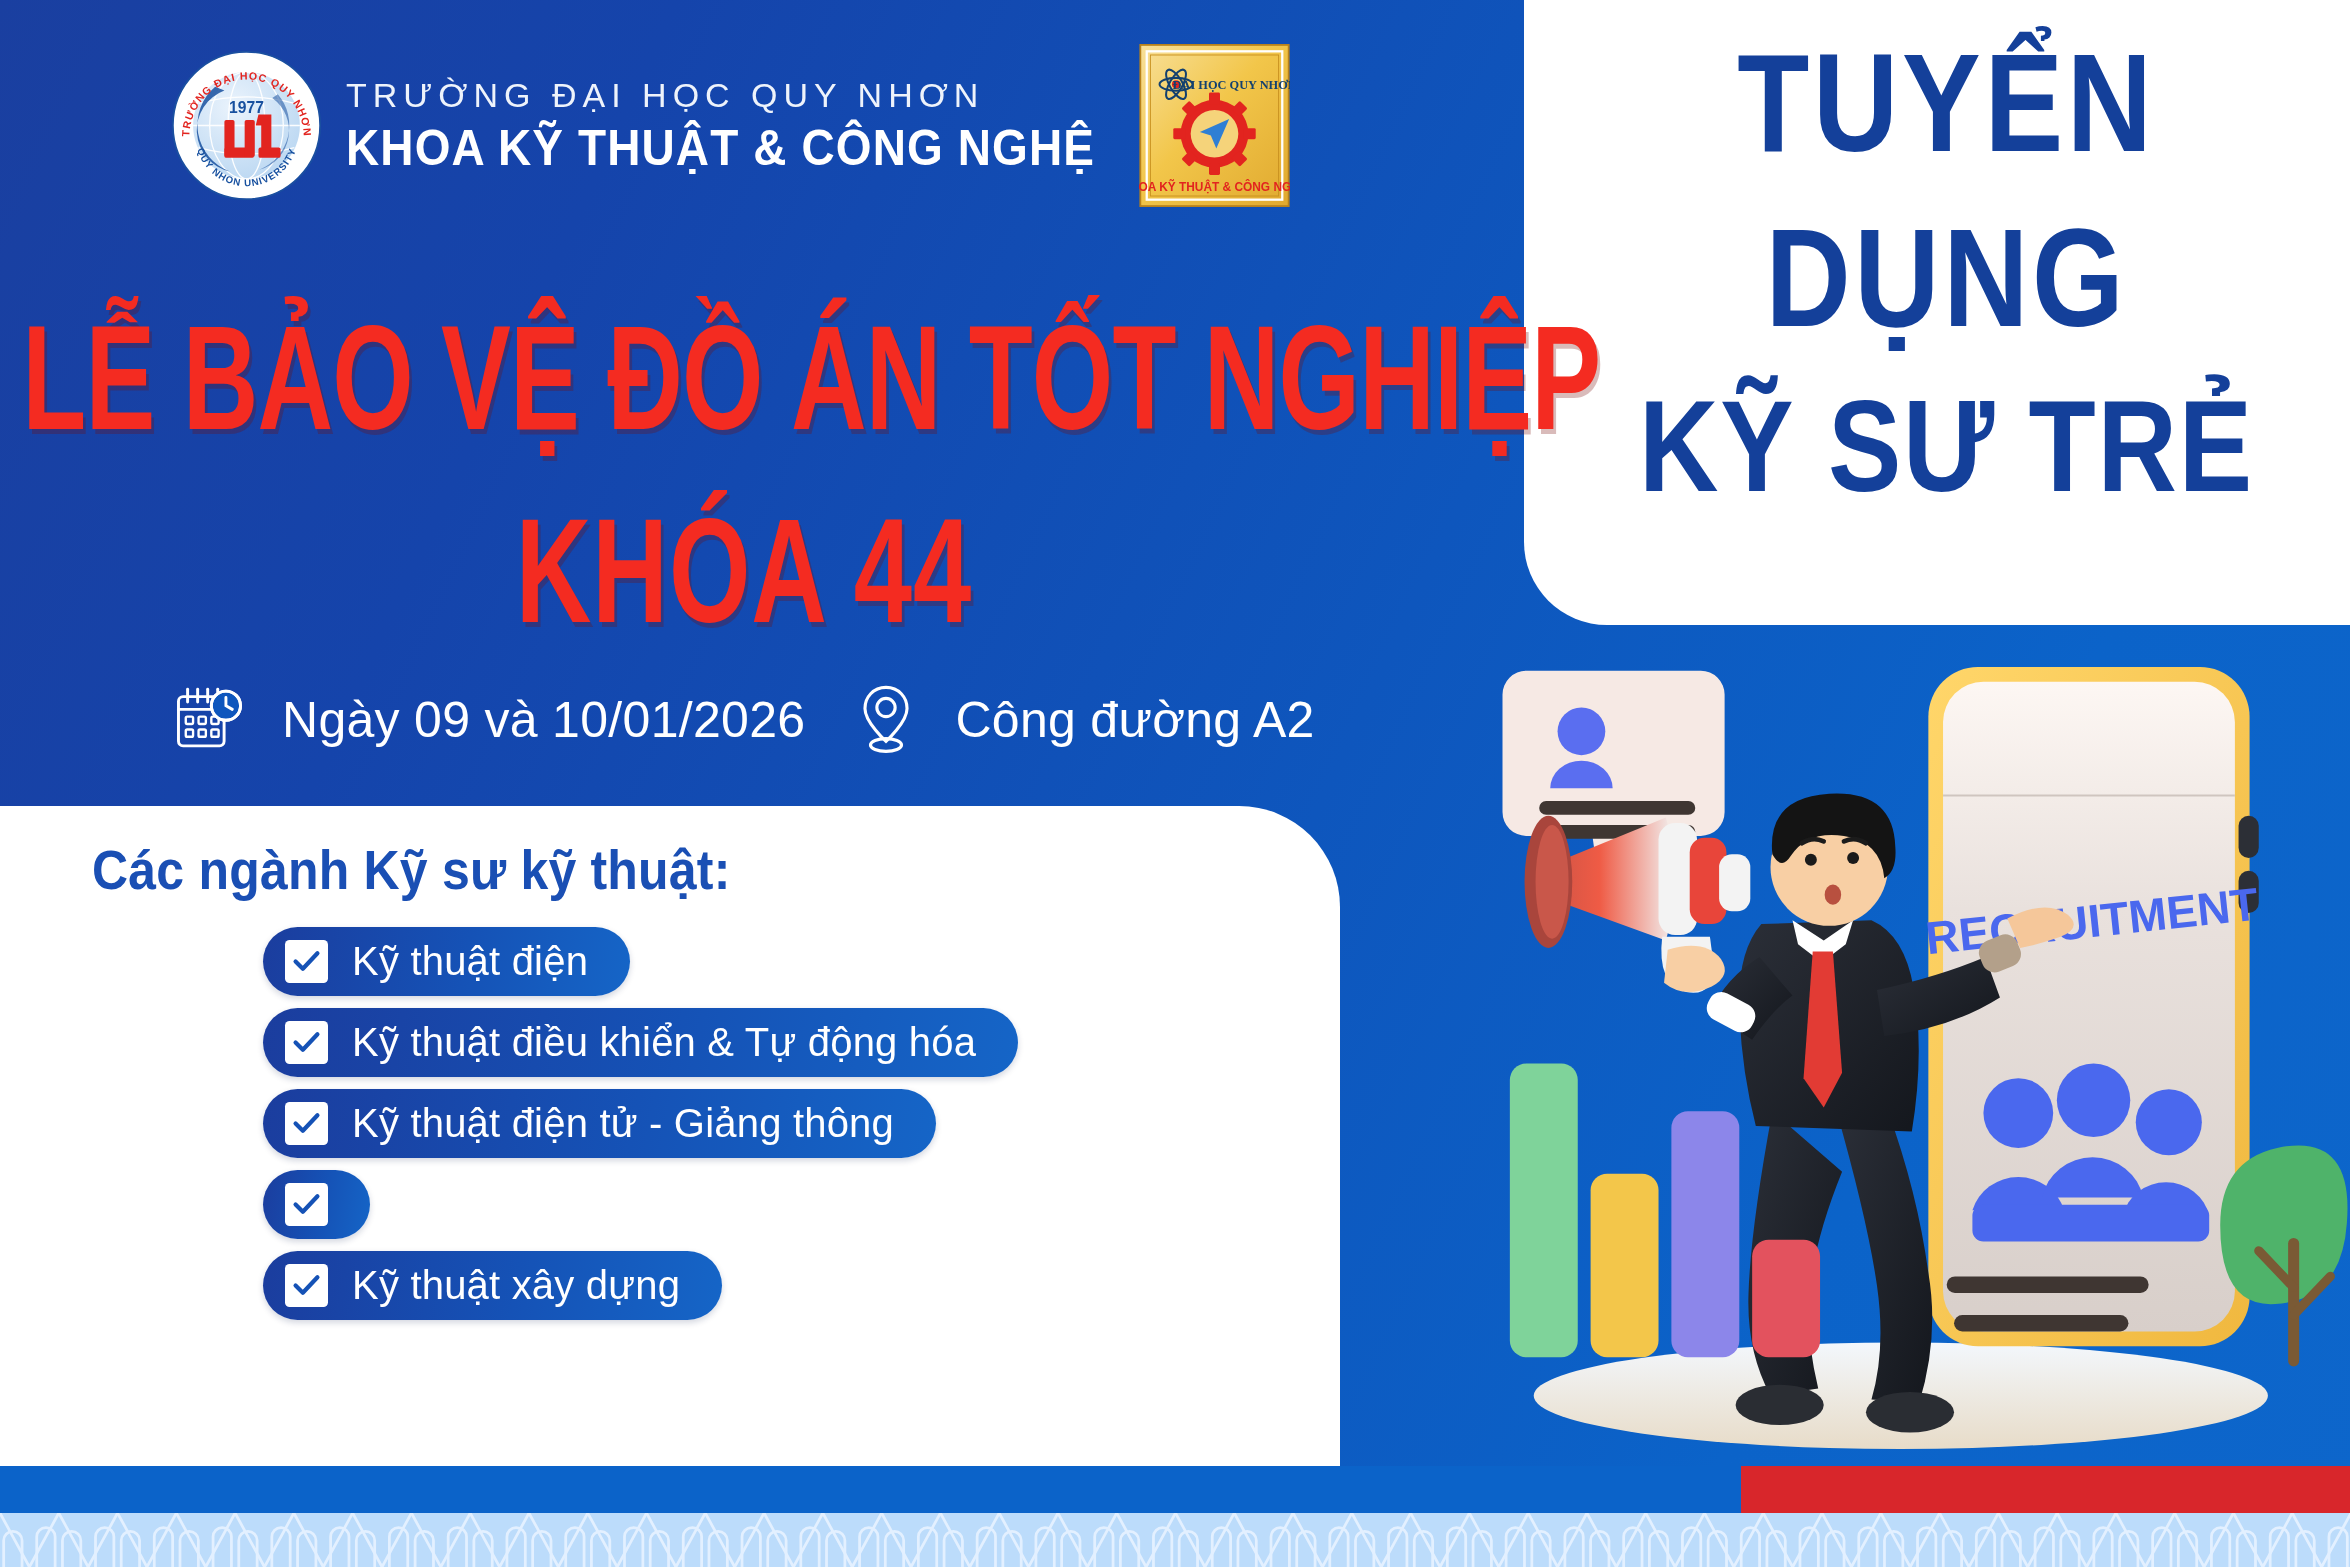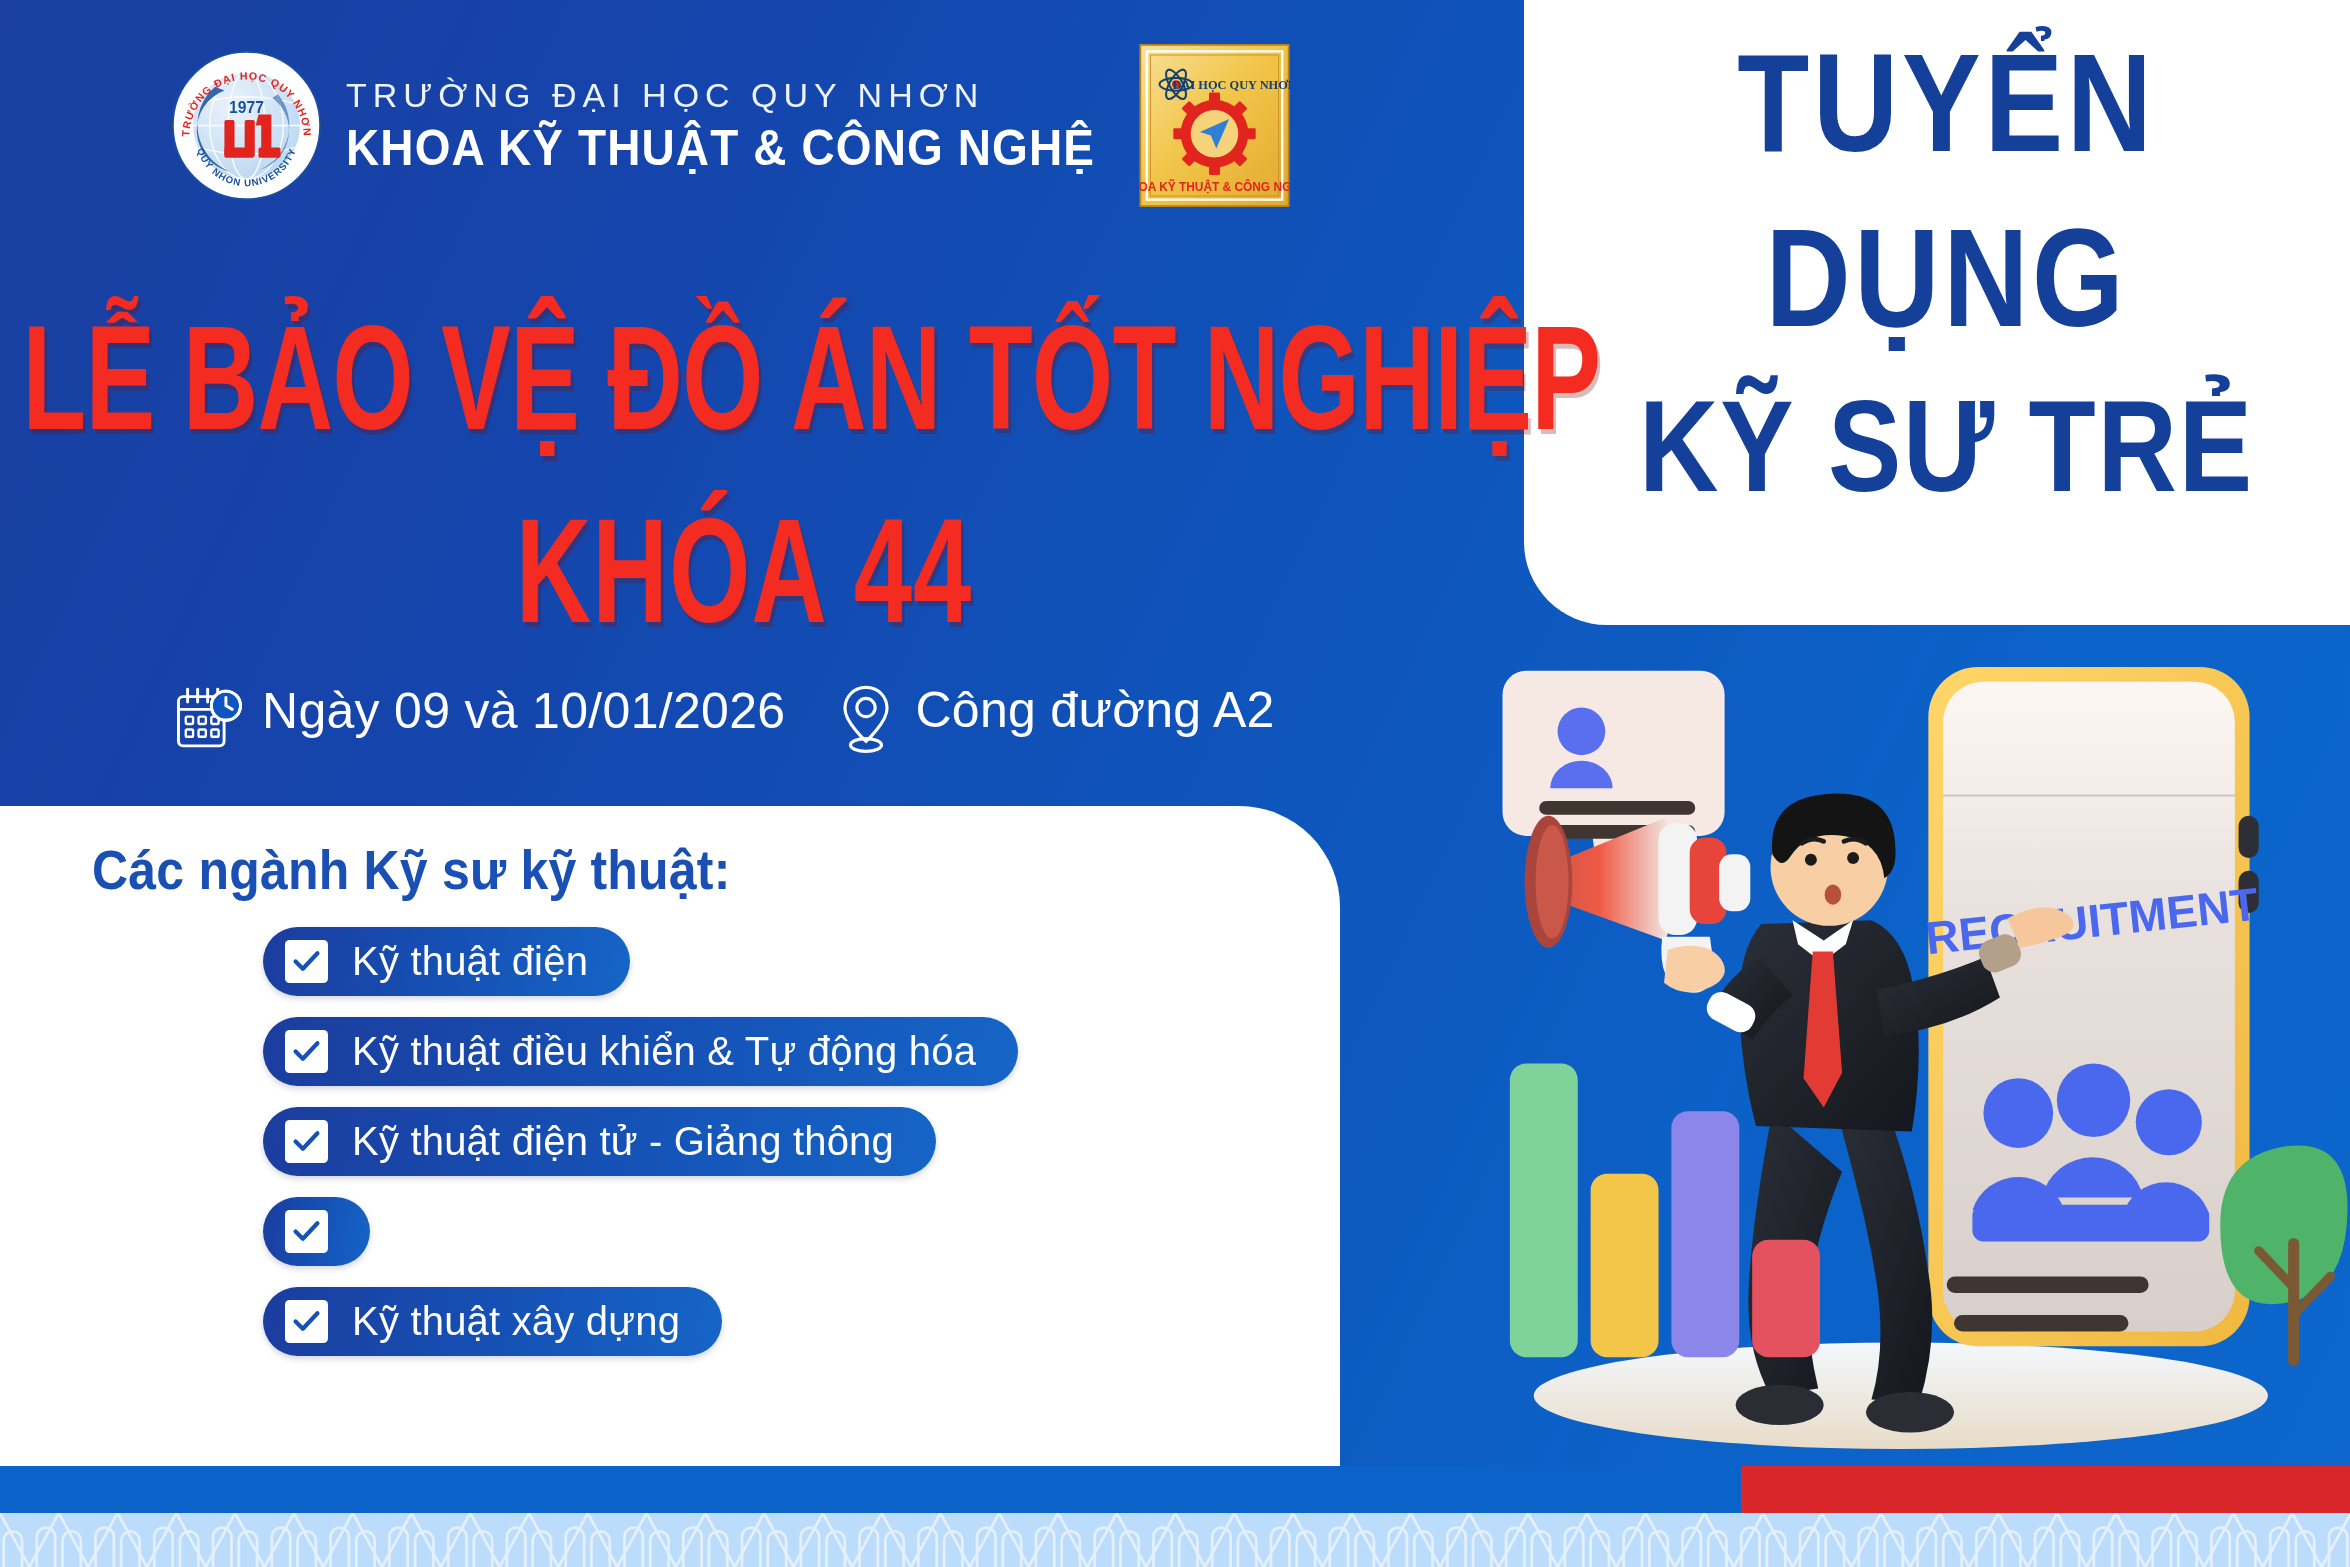--- a/index.html
+++ b/index.html
@@ -93,36 +93,36 @@
     text-shadow:2.8px 3.7px 0 rgba(120,10,6,.28);
     white-space:nowrap;
   }
 
   
   .meta-row {
     position:absolute; left:173px; top:681px;
     display:flex; align-items:center; gap:48px;
     color:#ffffff;
   }
-  .meta-item { display:flex; align-items:flex-start; gap:16px; }
+  .meta-item { display:flex; align-items:center; gap:36px; }
   .meta-text {
     color:#ffffff; font-size:50px; font-weight:400;
     white-space:nowrap; letter-spacing:0.3px;
   }
 
   
   .list-head {
     position:absolute; left:92px; top:838px;
     color:#1a4fb4; font-size:50px; font-weight:bold;
     letter-spacing:0.2px; white-space:nowrap;
     transform:scaleY(1.1); transform-origin:left top;
   }
   .pill-list {
     position:absolute; left:263px; top:927px;
-    display:flex; flex-direction:column; gap:21px;
+    display:flex; flex-direction:column; gap:12px;
   }
   .pill {
     display:flex; align-items:center; gap:24px;
     height:69px; padding:0 42px 0 22px;
     border-radius:37px;
     background:linear-gradient(100deg,#1b3d9e 0%,#1552b6 55%,#1565c7 100%);
     width:max-content;
     box-shadow:0 2.8px 6.4px rgba(10,30,80,.18);
   }
   .cbx {

